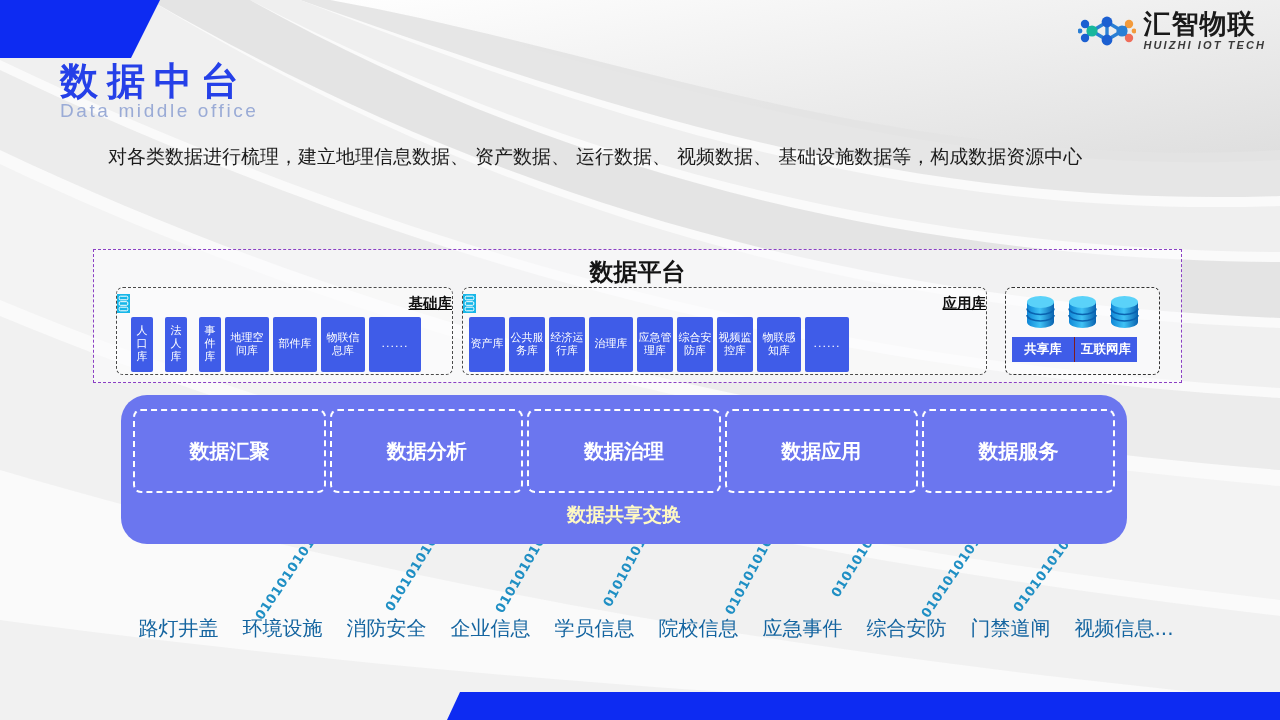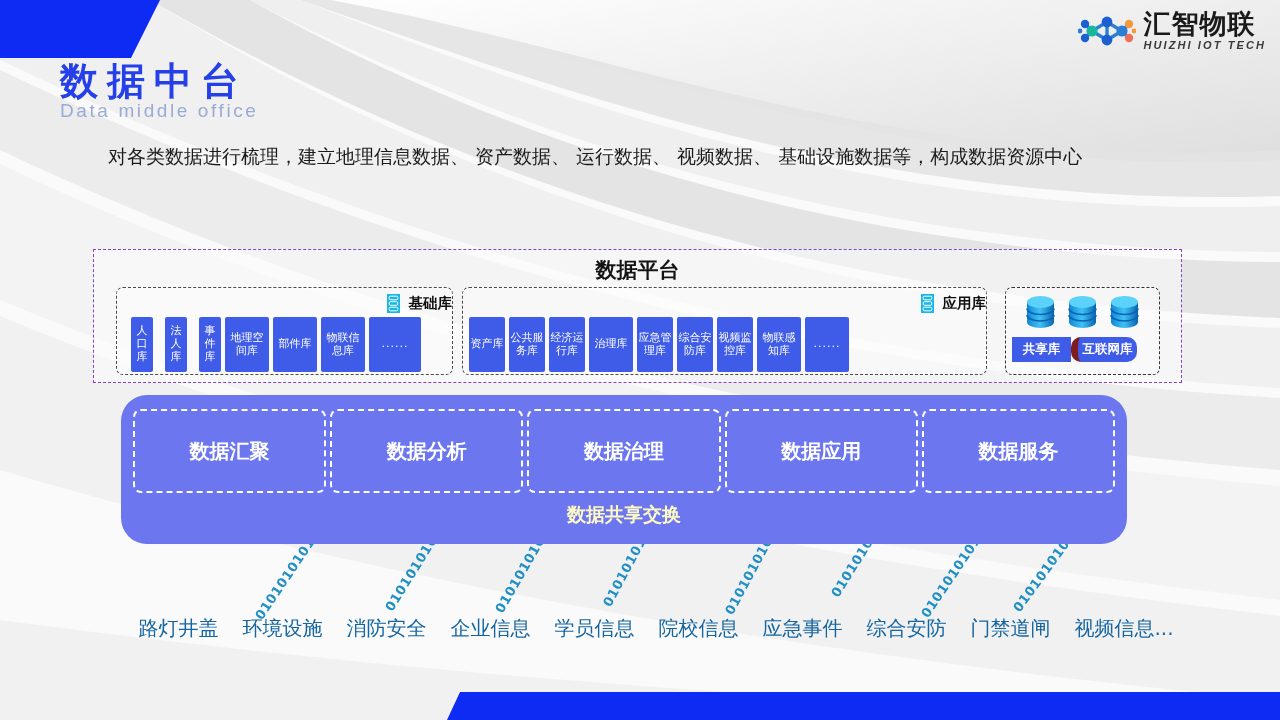--- a/index.html
+++ b/index.html
@@ -64,36 +64,36 @@
   
   .platform {
     position: absolute; left: 93px; top: 249px;
     width: 1089px; height: 134px;
     border: 1.6px dashed #8b3fc4;
     background: rgba(252,252,253,0.55);
     z-index: 4;
   }
   .platform-title {
     position: absolute; left: 0; right: 0; top: 6px;
-    text-align: center; font-size: 21px; font-weight: 700; color: #141414;
+    text-align: center; font-size: 24px; font-weight: 700; color: #141414;
     font-family: "DejaVu Sans", sans-serif;
   }
 
   .lib-box {
     position: absolute; top: 37px; height: 88px;
     border: 1.4px dashed #4a4a4a; border-radius: 7px;
     background: rgba(255,255,255,0.35);
   }
   .lib-base { left: 22px;  width: 337px; }
   .lib-app  { left: 368px; width: 525px; }
   .lib-db   { left: 911px; width: 155px; border-color: #333; }
 
   .lib-head {
-    display: flex; align-items: center; justify-content: flex-end;
-    gap: 9px; height: 26px; margin-top: 2px;
+    display: flex; align-items: center; justify-content: space-between;
+    gap: 9px; height: 26px; margin-top: 2px; text-decoration: underline;
   }
   .lib-head-label { font-size: 14.5px; font-weight: 700; color: #111; font-family: "DejaVu Sans", sans-serif; }
   .db-icon { width: 13px; height: 19px; flex: none; }
 
   .chip-row {
     display: flex; align-items: flex-start; gap: 4px;
     padding: 0 6px; margin-top: 1px;
   }
   .chip {
     background: #3f5ce8; color: #fff; border-radius: 2px;
@@ -109,21 +109,21 @@
   .chip.ell { letter-spacing: 1px; }
 
   
   .cyl-row { display: flex; justify-content: space-around; align-items: center; height: 48px; padding: 0 14px; }
   .cyl { width: 31px; height: 34px; }
   .db-tabs { display: flex; margin: 1px 22px 0 6px; }
   .db-tab {
     flex: 1; background: #3f5ce8; color: #fff; font-size: 12.5px; font-weight: 700;
     text-align: center; padding: 4px 0; font-family: "DejaVu Sans", sans-serif;
   }
-  .db-tab + .db-tab { border-left: 7px solid #7f1d1d; border-radius: 10px; }
+  .db-tab + .db-tab { border-left: 1px solid #7f1d1d; }
 
   
   .binary-layer { position: absolute; left: 0; top: 528px; width: 1280px; height: 95px; z-index: 3; }
   .bits {
     position: absolute;
     color: #1f8fc4; font-size: 13px; font-weight: 700;
     font-family: "DejaVu Sans", sans-serif;
     transform-origin: left top;
     white-space: nowrap;
     letter-spacing: 0.5px;

